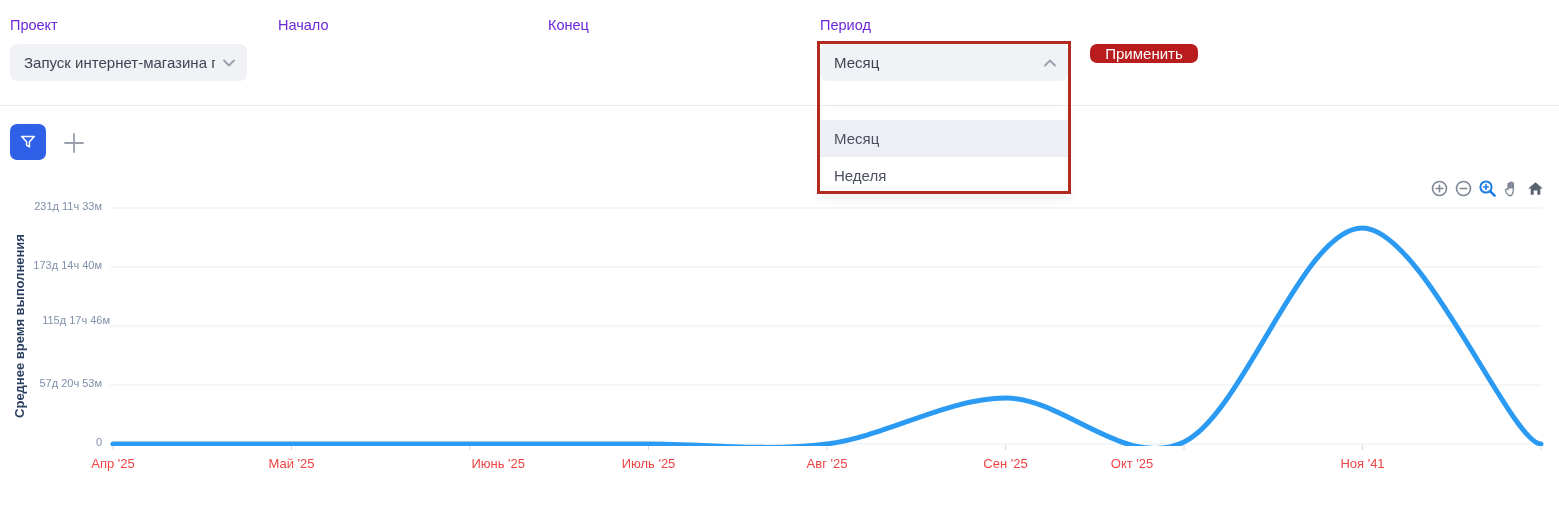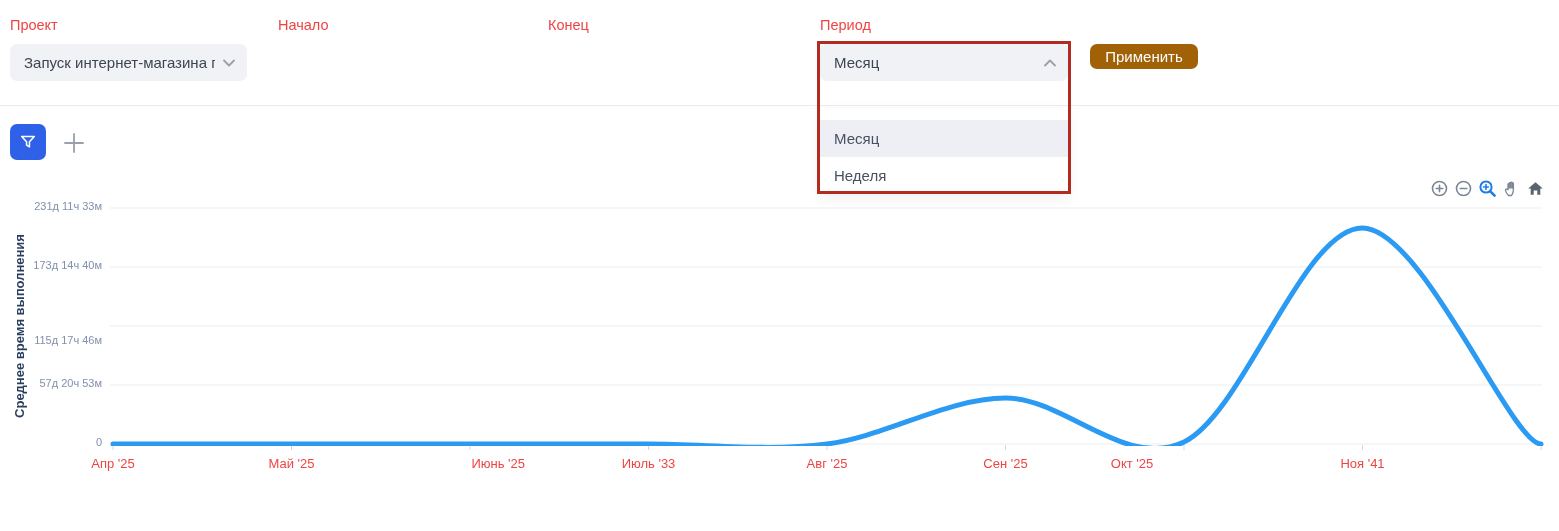--- a/index.html
+++ b/index.html
@@ -1,26 +1,26 @@
 <!DOCTYPE html>
 <html><head>
 <meta charset="utf-8">
 <style>
   html,body{margin:0;padding:0;background:#fff;}
   .app{position:relative;width:1559px;height:531px;background:#fff;overflow:hidden;
        font-family:"Liberation Sans",sans-serif;color:#2a2f3a;}
   
-  .flabel{position:absolute;top:17px;font-size:14.5px;color:#ef4444;}
+  .flabel{position:absolute;top:17px;font-size:14.5px;color:#6d28d9;}
   .select{position:absolute;top:44px;height:37px;background:#f0f2f5;border-radius:7px;
           display:flex;align-items:center;justify-content:space-between;
           padding:0 12px 0 14px;box-sizing:border-box;cursor:pointer;}
   .select .val{font-size:15px;color:#3e4552;white-space:nowrap;overflow:hidden;}
   .select svg{flex:none;margin-left:8px;}
-  .apply-btn{position:absolute;left:1090px;top:44px;width:108px;height:25px;border:none;
-             background:#a16207;color:#fff;font-size:15px;border-radius:7px;cursor:pointer;
+  .apply-btn{position:absolute;left:1090px;top:44px;width:108px;height:19px;border:none;
+             background:#b91c1c;color:#fff;font-size:15px;border-radius:7px;cursor:pointer;
              font-family:"Liberation Sans",sans-serif;}
   .divider{position:absolute;left:0;top:105px;width:1559px;height:1px;background:#e9ebef;}
   
   .filter-btn{position:absolute;left:10px;top:124px;width:36px;height:36px;border:none;
               background:#2e61e8;border-radius:7px;cursor:pointer;display:flex;
               align-items:center;justify-content:center;padding:0;}
   .add-btn{position:absolute;left:60px;top:129px;width:27px;height:27px;cursor:pointer;
            display:flex;align-items:center;justify-content:center;}
   
   .menu{position:absolute;left:820px;top:108px;width:248px;height:86px;background:#fff;
@@ -66,27 +66,27 @@
       <line x1="827" x2="827" y1="445" y2="450" stroke="#d3d8e0" stroke-width="1"></line>
       <line x1="1005.5" x2="1005.5" y1="445" y2="450" stroke="#d3d8e0" stroke-width="1"></line>
       <line x1="1184" x2="1184" y1="445" y2="450" stroke="#d3d8e0" stroke-width="1"></line>
       <line x1="1362.5" x2="1362.5" y1="445" y2="450" stroke="#d3d8e0" stroke-width="1"></line>
       <line x1="1541" x2="1541" y1="445" y2="450" stroke="#d3d8e0" stroke-width="1"></line>
       <path d="M113 444 C142.8 444 232 444 291.5 444 C351 444 410.5 444 470 444 C529.5 444 589 444 648.5 444 C708 444 767.5 451.6 827 444 C886.5 436.4 946 398.5 1005.5 398.1 C1065 397.8 1124.5 470.3 1184 442 C1243.5 413.6 1303 227.5 1362.5 227.9 C1422 228.2 1511.3 444 1541 444" fill="none" stroke="#2b9af3" stroke-width="5" stroke-linecap="round" clip-path="url(#plotclip)"></path>
     </svg>
   <div id="chart-labels">
       <div class="y-tick" style="top: 436px;">0</div>
       <div class="y-tick" style="top: 377px;">57д 20ч 53м</div>
-      <div class="y-tick" style="top: 334px;">115д 17ч 46м</div>
+      <div class="y-tick" style="top: 314px; padding-left: 8px;">115д 17ч 46м</div>
       <div class="y-tick" style="top: 259px;">173д 14ч 40м</div>
       <div class="y-tick" style="top: 200px;">231д 11ч 33м</div>
       <div class="x-tick" style="left: 58px;">Апр '25</div>
       <div class="x-tick" style="left: 236.5px;">Май '25</div>
       <div class="x-tick" style="left: 415px; text-align: right;">Июнь '25</div>
-      <div class="x-tick" style="left: 593.5px;">Июль '33</div>
+      <div class="x-tick" style="left: 593.5px;">Июль '25</div>
       <div class="x-tick" style="left: 772px;">Авг '25</div>
       <div class="x-tick" style="left: 950.5px;">Сен '25</div>
       <div class="x-tick" style="left: 1077px;">Окт '25</div>
       <div class="x-tick" style="left: 1307.5px;">Ноя '41</div>
     </div>
   <div class="y-title">Среднее время выполнения</div>
 
   <div class="modebar">
     <div class="mb">
       <svg width="19" height="19" viewBox="0 0 19 19">

